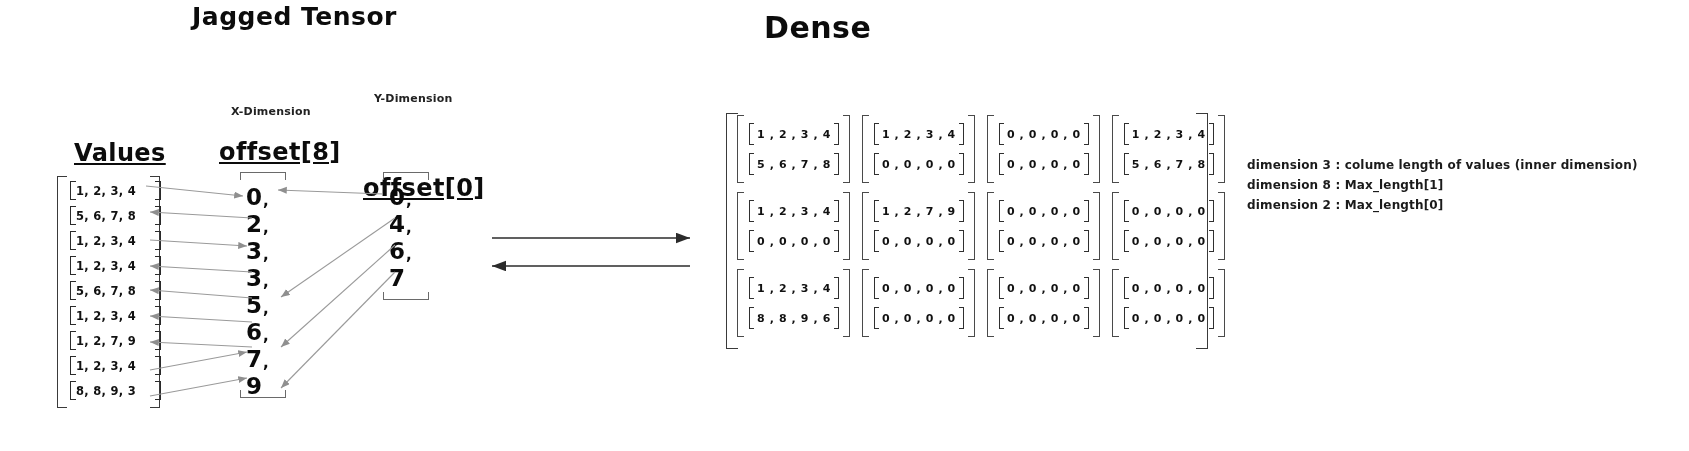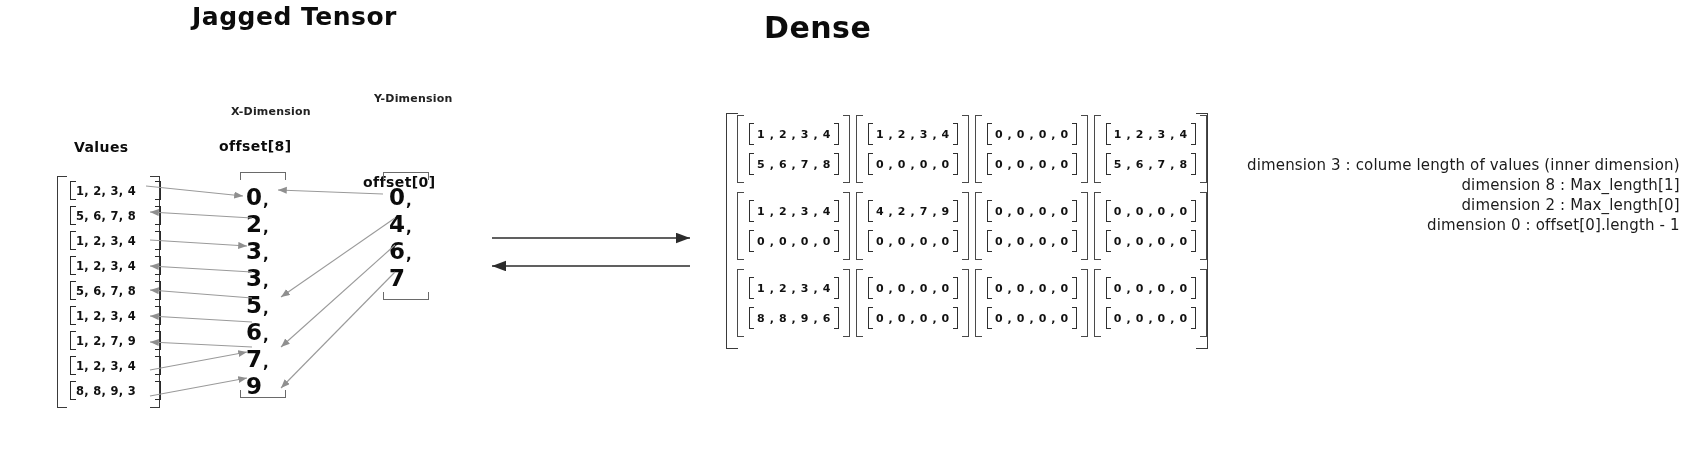--- a/index.html
+++ b/index.html
@@ -18,21 +18,21 @@
     letter-spacing:.5px;
     color:#0c0c0c;
     white-space:nowrap;
   }
   #title-jagged{left:192px;top:2px;font-size:25px;}
   #title-dense{left:764px;top:10px;font-size:30px;}
 
   
   .col-head{
     position:absolute;white-space:nowrap;font-weight:700;color:#0c0c0c;
-    font-size:14px;letter-spacing:.4px;
+    font-size:24px;letter-spacing:.4px;text-decoration:underline;
   }
   .sub-head{
     position:absolute;white-space:nowrap;font-weight:700;color:#222;
     font-size:11px;letter-spacing:.2px;
   }
   #head-values{left:74px;top:139px;}
   #head-offset1{left:219px;top:138px;}
   #head-offset0{left:363px;top:138px;margin-top:36px;}
   #sub-x{left:231px;top:105px;}
   #sub-y{left:374px;top:92px;}
@@ -81,21 +81,21 @@
   #brace-o0-bot{left:383px;top:292px;width:44px;}
   #dense-outer-left{
     position:absolute;left:726px;top:113px;width:11px;height:234px;
     border-left:1.5px solid #3a3a3a;border-top:1.5px solid #3a3a3a;border-bottom:1.5px solid #3a3a3a;
   }
   #dense-outer-right{
     position:absolute;left:1196px;top:113px;width:11px;height:234px;
     border-right:1.5px solid #3a3a3a;border-top:1.5px solid #3a3a3a;border-bottom:1.5px solid #3a3a3a;
   }
   .dense-rows{position:absolute;left:737px;top:113px;}
-  .dense-row{display:flex;gap:6px;margin-bottom:5px;text-align:center;}
+  .dense-row{display:flex;gap:12px;margin-bottom:5px;text-align:center;}
   .cell2{
     position:relative;padding:6px 11px 6px 12px;
   }
   .cell2::before,.cell2::after{
     content:"";position:absolute;top:2px;bottom:2px;width:6px;
     border-top:1.3px solid #4a4a4a;border-bottom:1.3px solid #4a4a4a;
   }
   .cell2::before{left:0;border-left:1.3px solid #4a4a4a;}
   .cell2::after{right:0;border-right:1.3px solid #4a4a4a;}
   .inner-row{
@@ -106,22 +106,22 @@
   .inner-row::before,.inner-row::after{
     content:"";position:absolute;top:4px;bottom:4px;width:4px;
     border-top:1.2px solid #2f2f2f;border-bottom:1.2px solid #2f2f2f;
   }
   .inner-row::before{left:0;border-left:1.2px solid #2f2f2f;}
   .inner-row::after{right:0;border-right:1.2px solid #2f2f2f;}
 
   
   #dim-notes{position:absolute;left:1247px;top:155px;}
   .dim-line{
-    font-size:15px;font-weight:400;color:#1b1b1b;letter-spacing:.15px;
-    height:20px;line-height:20px;white-space:nowrap;text-align:right;
+    font-size:12px;font-weight:700;color:#1b1b1b;letter-spacing:.15px;
+    height:20px;line-height:20px;white-space:nowrap;
   }
 
   
   #overlay{position:absolute;inset:0;pointer-events:none;}
 </style>
 </head>
 <body>
 
 <div class="canvas">
 
@@ -224,21 +224,21 @@
           <div class="inner-row">1 , 2 , 3 , 4</div>
           <div class="inner-row">5 , 6 , 7 , 8</div>
         </div>
       </div>
       <div class="dense-row">
         <div class="cell2">
           <div class="inner-row">1 , 2 , 3 , 4</div>
           <div class="inner-row">0 , 0 , 0 , 0</div>
         </div>
         <div class="cell2">
-          <div class="inner-row">4 , 2 , 7 , 9</div>
+          <div class="inner-row">1 , 2 , 7 , 9</div>
           <div class="inner-row">0 , 0 , 0 , 0</div>
         </div>
         <div class="cell2">
           <div class="inner-row">0 , 0 , 0 , 0</div>
           <div class="inner-row">0 , 0 , 0 , 0</div>
         </div>
         <div class="cell2">
           <div class="inner-row">0 , 0 , 0 , 0</div>
           <div class="inner-row">0 , 0 , 0 , 0</div>
         </div>
@@ -260,21 +260,20 @@
           <div class="inner-row">0 , 0 , 0 , 0</div>
           <div class="inner-row">0 , 0 , 0 , 0</div>
         </div>
       </div>
     </div>
 
   <div id="dim-notes">
       <div class="dim-line">dimension 3 : colume length of values (inner dimension)</div>
       <div class="dim-line">dimension 8 : Max_length[1]</div>
       <div class="dim-line">dimension 2  : Max_length[0]</div>
-      <div class="dim-line">dimension 0 : offset[0].length - 1</div>
     </div>
 
   <svg id="overlay" width="1689" height="451" viewBox="0 0 1689 451">
     <defs>
       <marker id="ah" markerWidth="9" markerHeight="9" refX="8" refY="3.2" orient="auto">
         <path d="M0,0 L8,3.2 L0,6.4 z" fill="#8f8f8f"></path>
       </marker>
       <marker id="ahd" markerWidth="10" markerHeight="10" refX="9" refY="3.4" orient="auto">
         <path d="M0,0 L9,3.4 L0,6.8 z" fill="#2b2b2b"></path>
       </marker>

